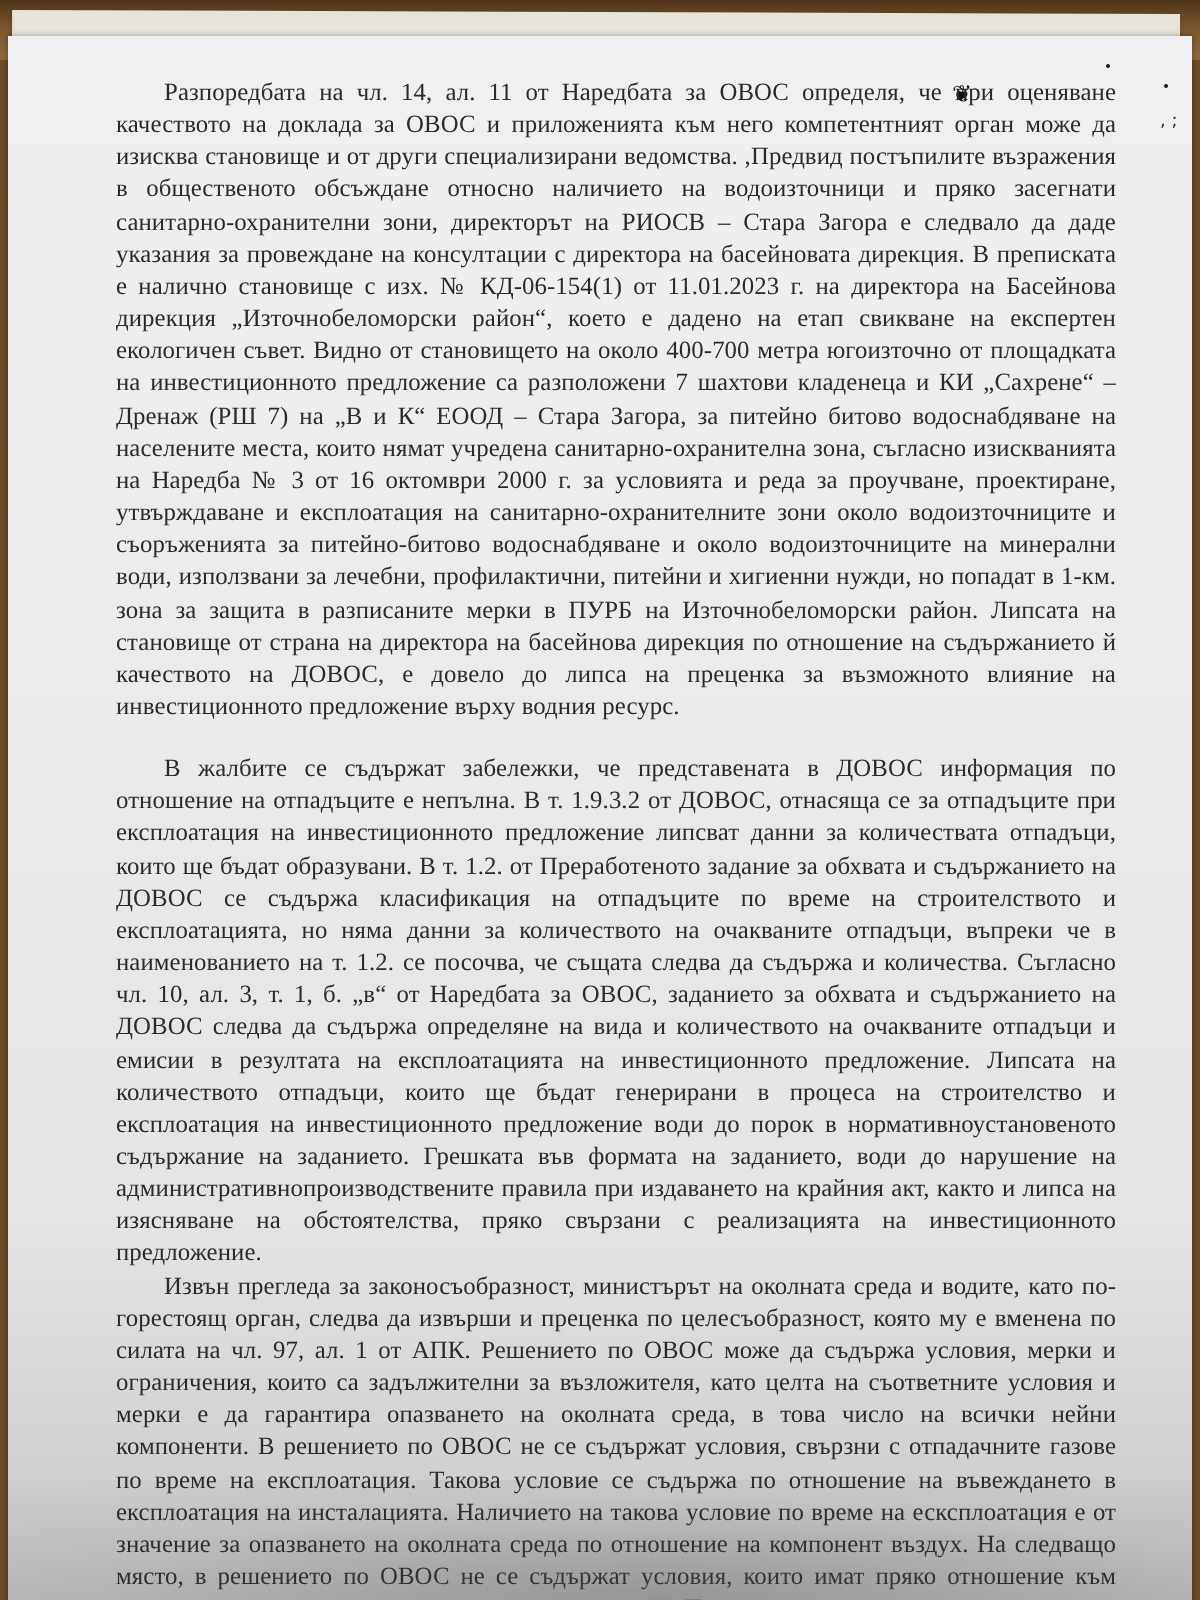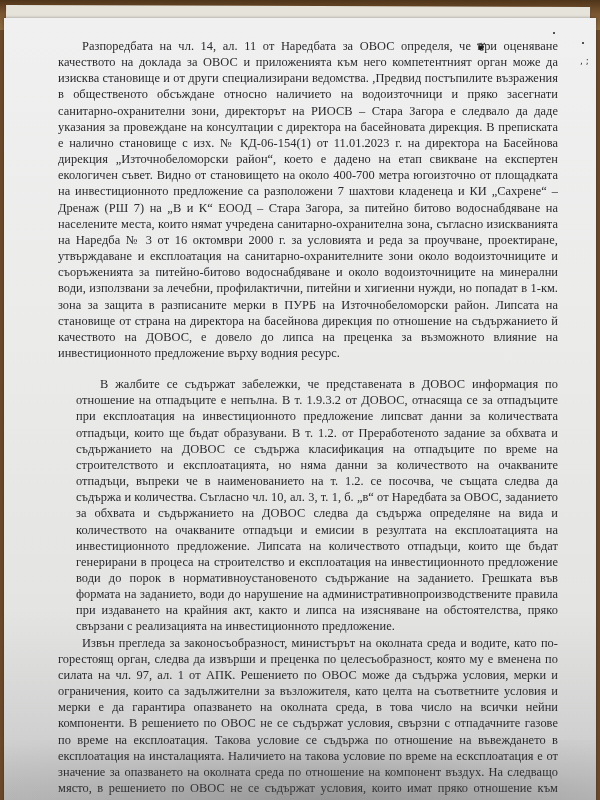--- a/index.html
+++ b/index.html
@@ -51,21 +51,20 @@
     }
     .text p {
       margin: 0;
       text-indent: 24px;
     }
     .text p.first {
       text-indent: 0;
     }
     .text p.gap {
       margin-top: 15px;
-      margin-left: 18px;
     }
     .speck {
       position: absolute;
       background: #1c1c1c;
       border-radius: 50%;
     }
     .mark {
       position: absolute;
       left: 476px; top: 40px;
       font-size: 12px;

